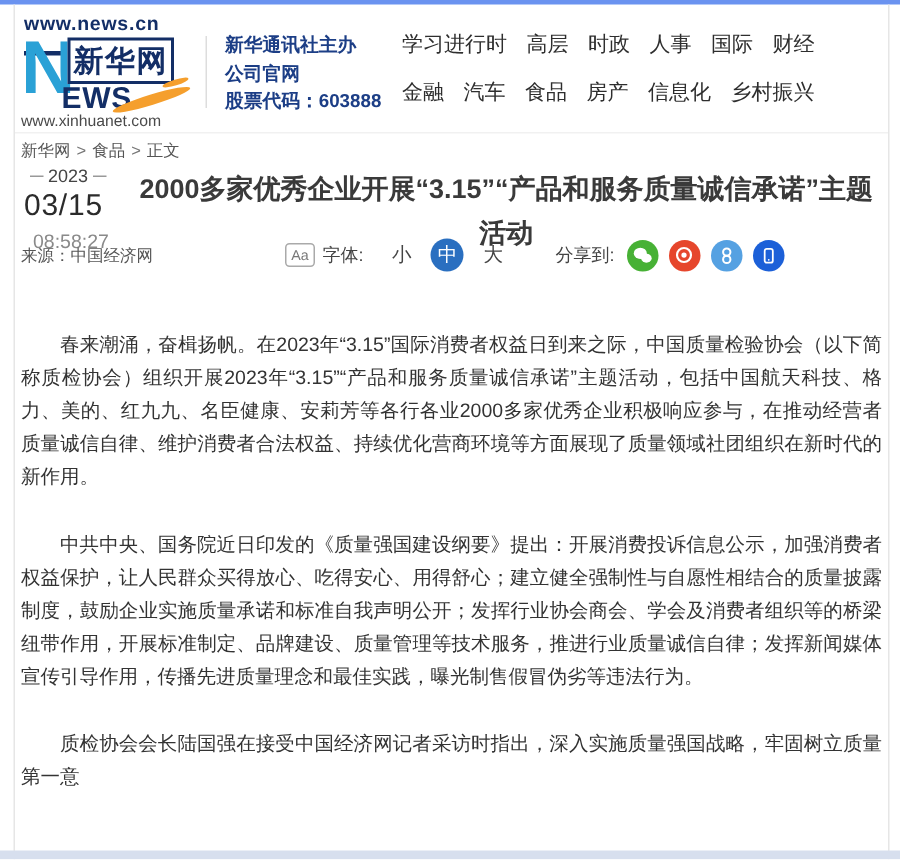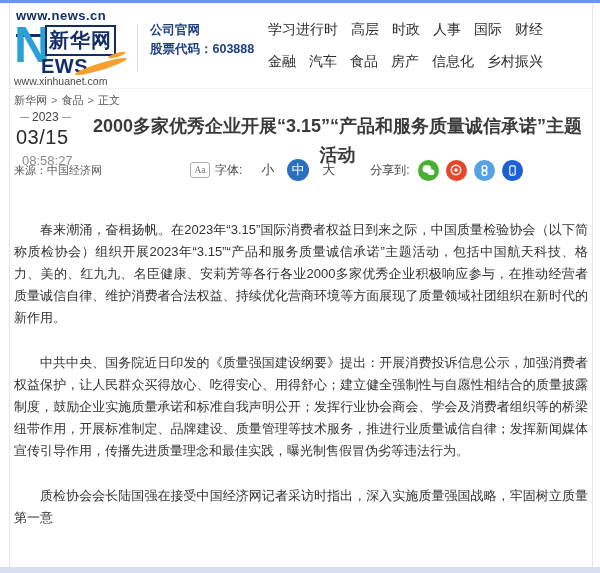--- a/index.html
+++ b/index.html
@@ -48,21 +48,21 @@
   .md { font-size:20px; color:#2b2b2b; margin-top:2px; margin-left:2px; letter-spacing:.5px; }
   .tm { font-size:13px; color:#8a8a8a; margin-top:4px; margin-left:8px; }
   .src { position:absolute; left:14px; top:163px; font-size:11px; color:#555; }
 
   .title { position:absolute; left:85px; top:112px; width:505px; text-align:center;
            font-size:18px; line-height:29px; font-weight:700; color:#3a3a3a; }
 
   
   .meta { position:absolute; left:190px; top:159px; display:flex; align-items:center; font-size:12px; color:#444; }
   .aa-box { width:20px; height:16px; border:1px solid #aaa; border-radius:3px; display:flex;
-            align-items:center; justify-content:center; font-size:9.5px; color:#777; margin-right:5px;font-family:Liberation Serif, serif; }
+            align-items:center; justify-content:center; font-size:9.5px; color:#777; margin-right:5px; }
   .ft-label { margin-right:10px; }
   .ft-sz { font-size:13px; color:#444; padding:0 9px; cursor:pointer; }
   .ft-mid { width:22px; height:22px; border-radius:50%; background:#2a6fc0; color:#fff; font-size:13px;
             display:flex; align-items:center; justify-content:center; margin:0 4px; cursor:pointer; }
   .share-label { margin-left:26px; margin-right:8px; }
   .sicon { width:21px; height:21px; border-radius:50%; margin-right:7px; display:flex;
            align-items:center; justify-content:center; cursor:pointer; }
   .s-wechat { background:#47b135; } .s-weibo { background:#e6462c; }
   .s-link { background:#55a1e2; } .s-mobile { background:#1c60d8; }
 
@@ -87,20 +87,21 @@
     <div class="logo-cn">新华网</div>
     <div class="logo-ews">EWS</div>
     <div class="swoosh1"></div>
     <div class="swoosh2"></div>
     <div class="logo-url-bot">www.xinhuanet.com</div>
   </div>
 
   <div class="hdr-divider"></div>
 
   <div class="org">
+    <div>新华通讯社主办</div>
     <div>公司官网</div>
     <div>股票代码：603888</div>
   </div>
 
   <div class="nav">
     <div class="nav-row">
       <span>学习进行时</span>
       <span>高层</span>
       <span>时政</span>
       <span>人事</span>

